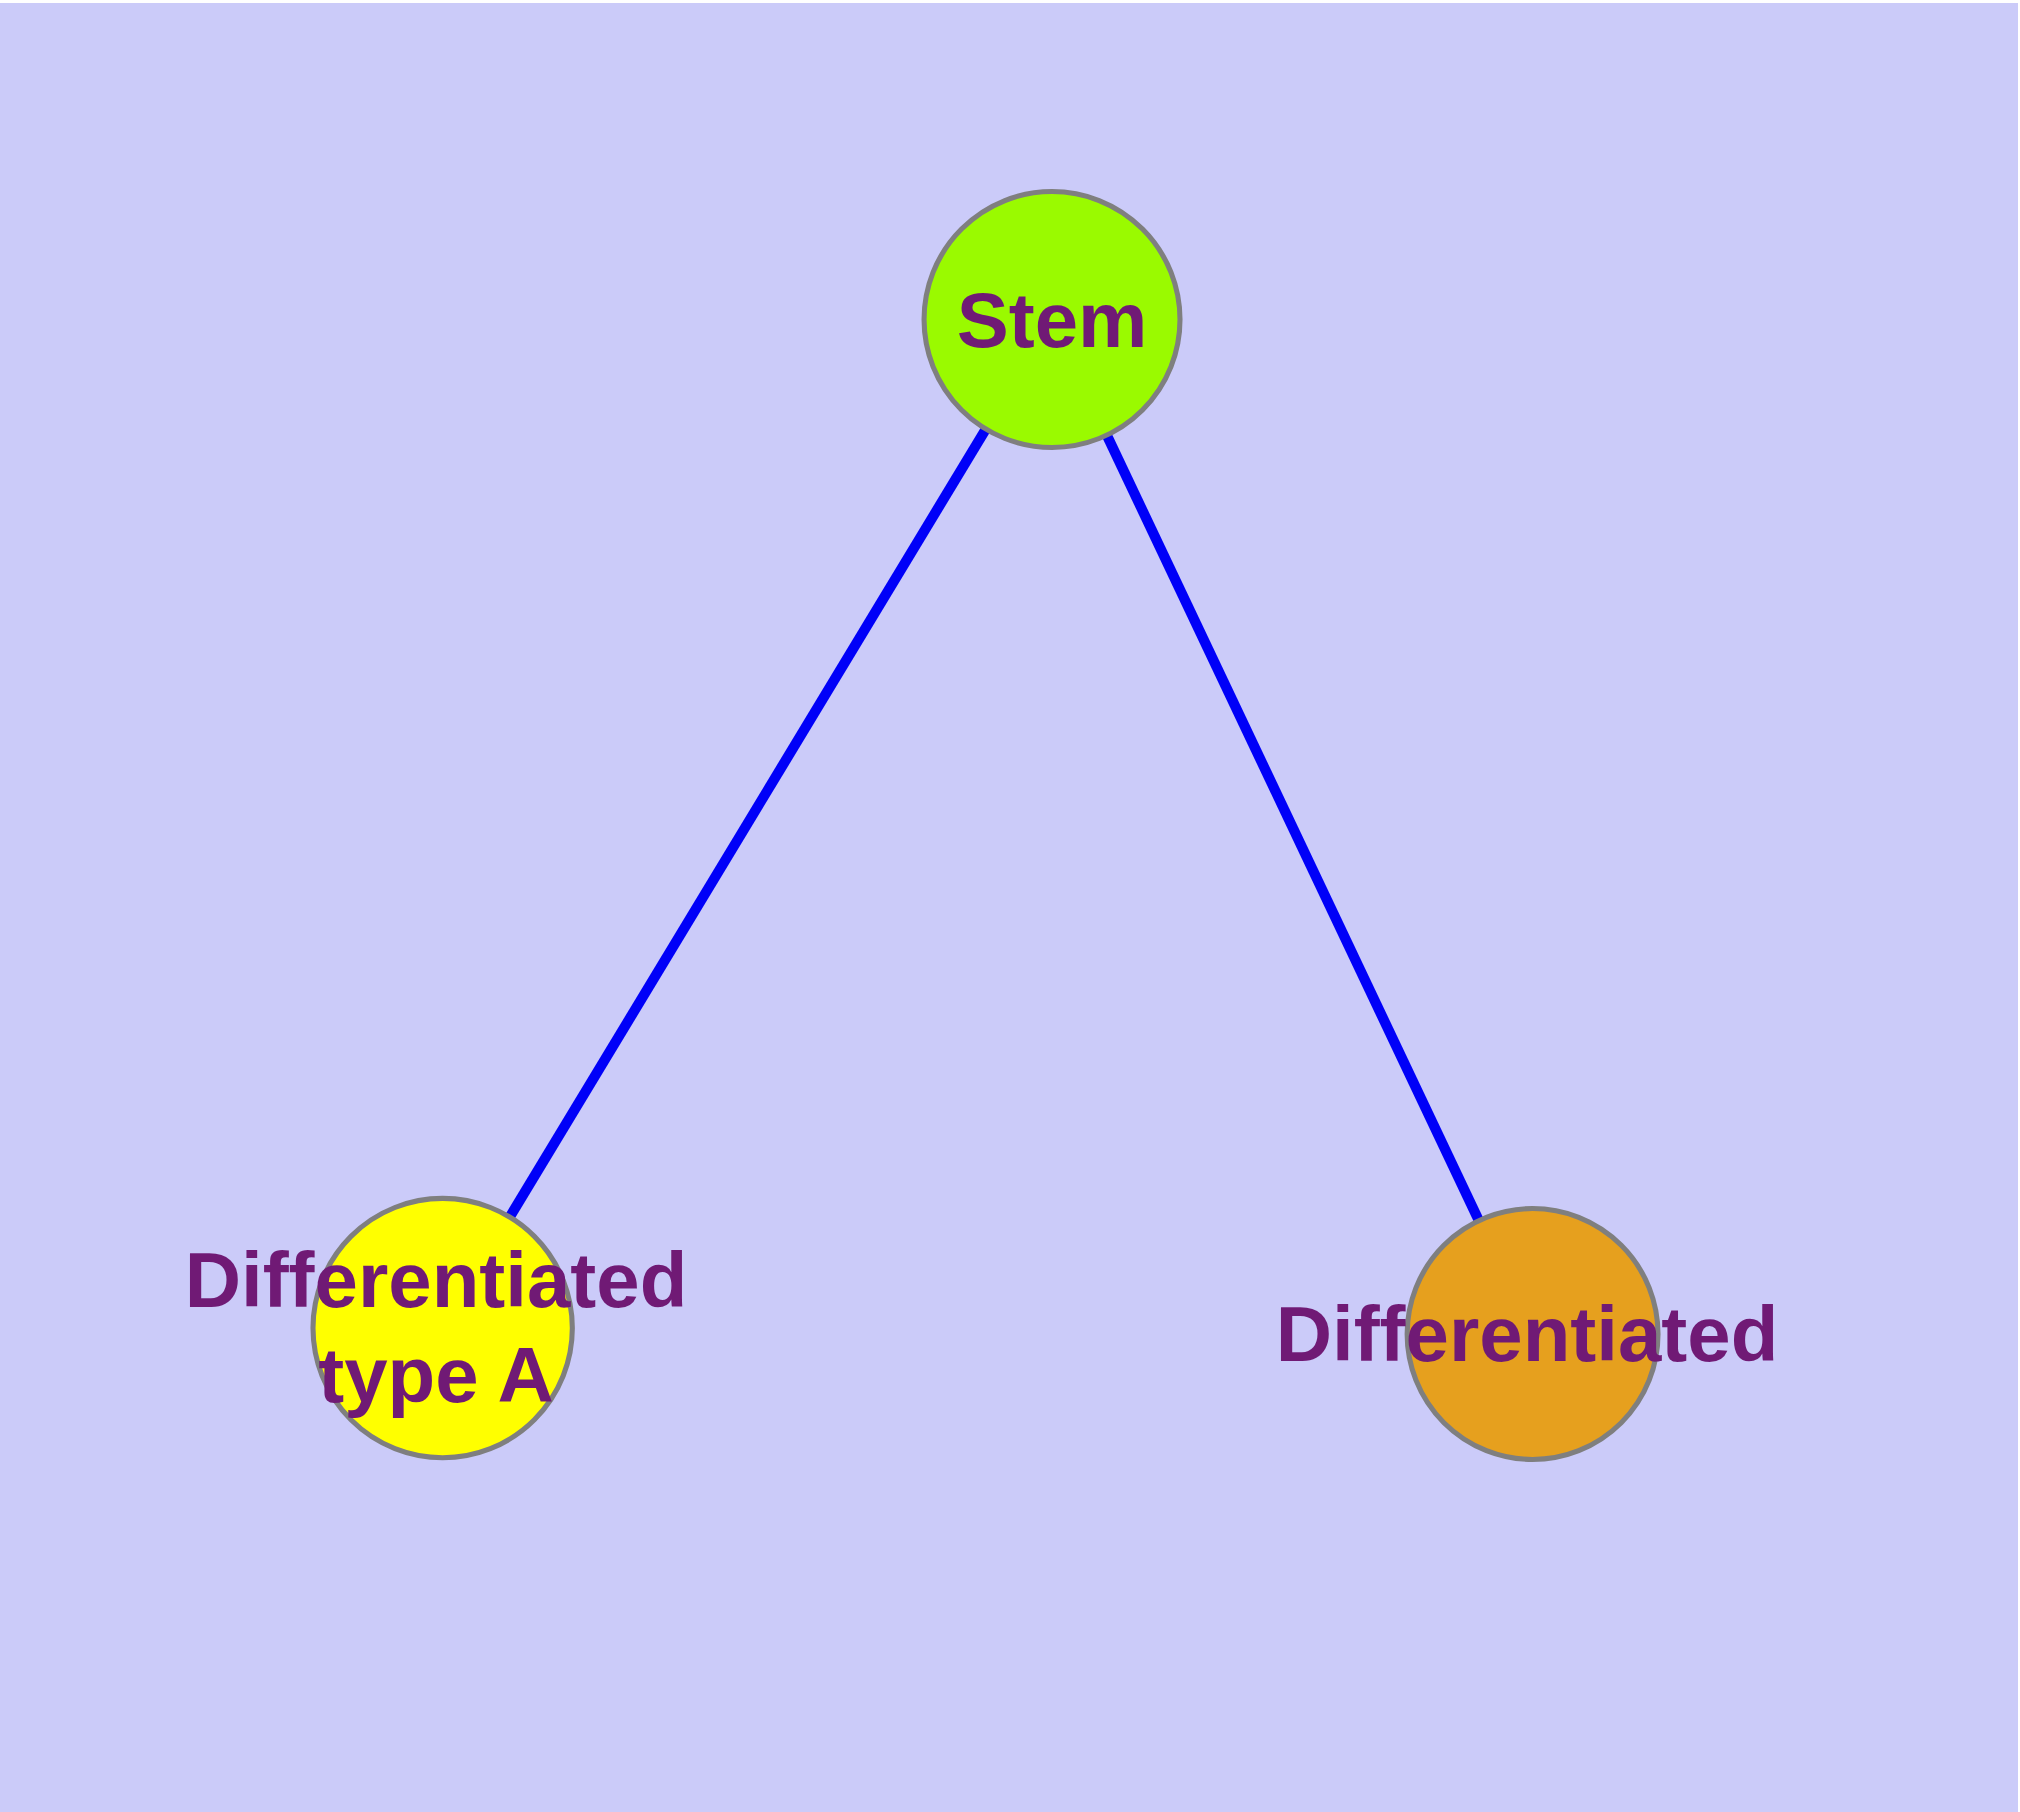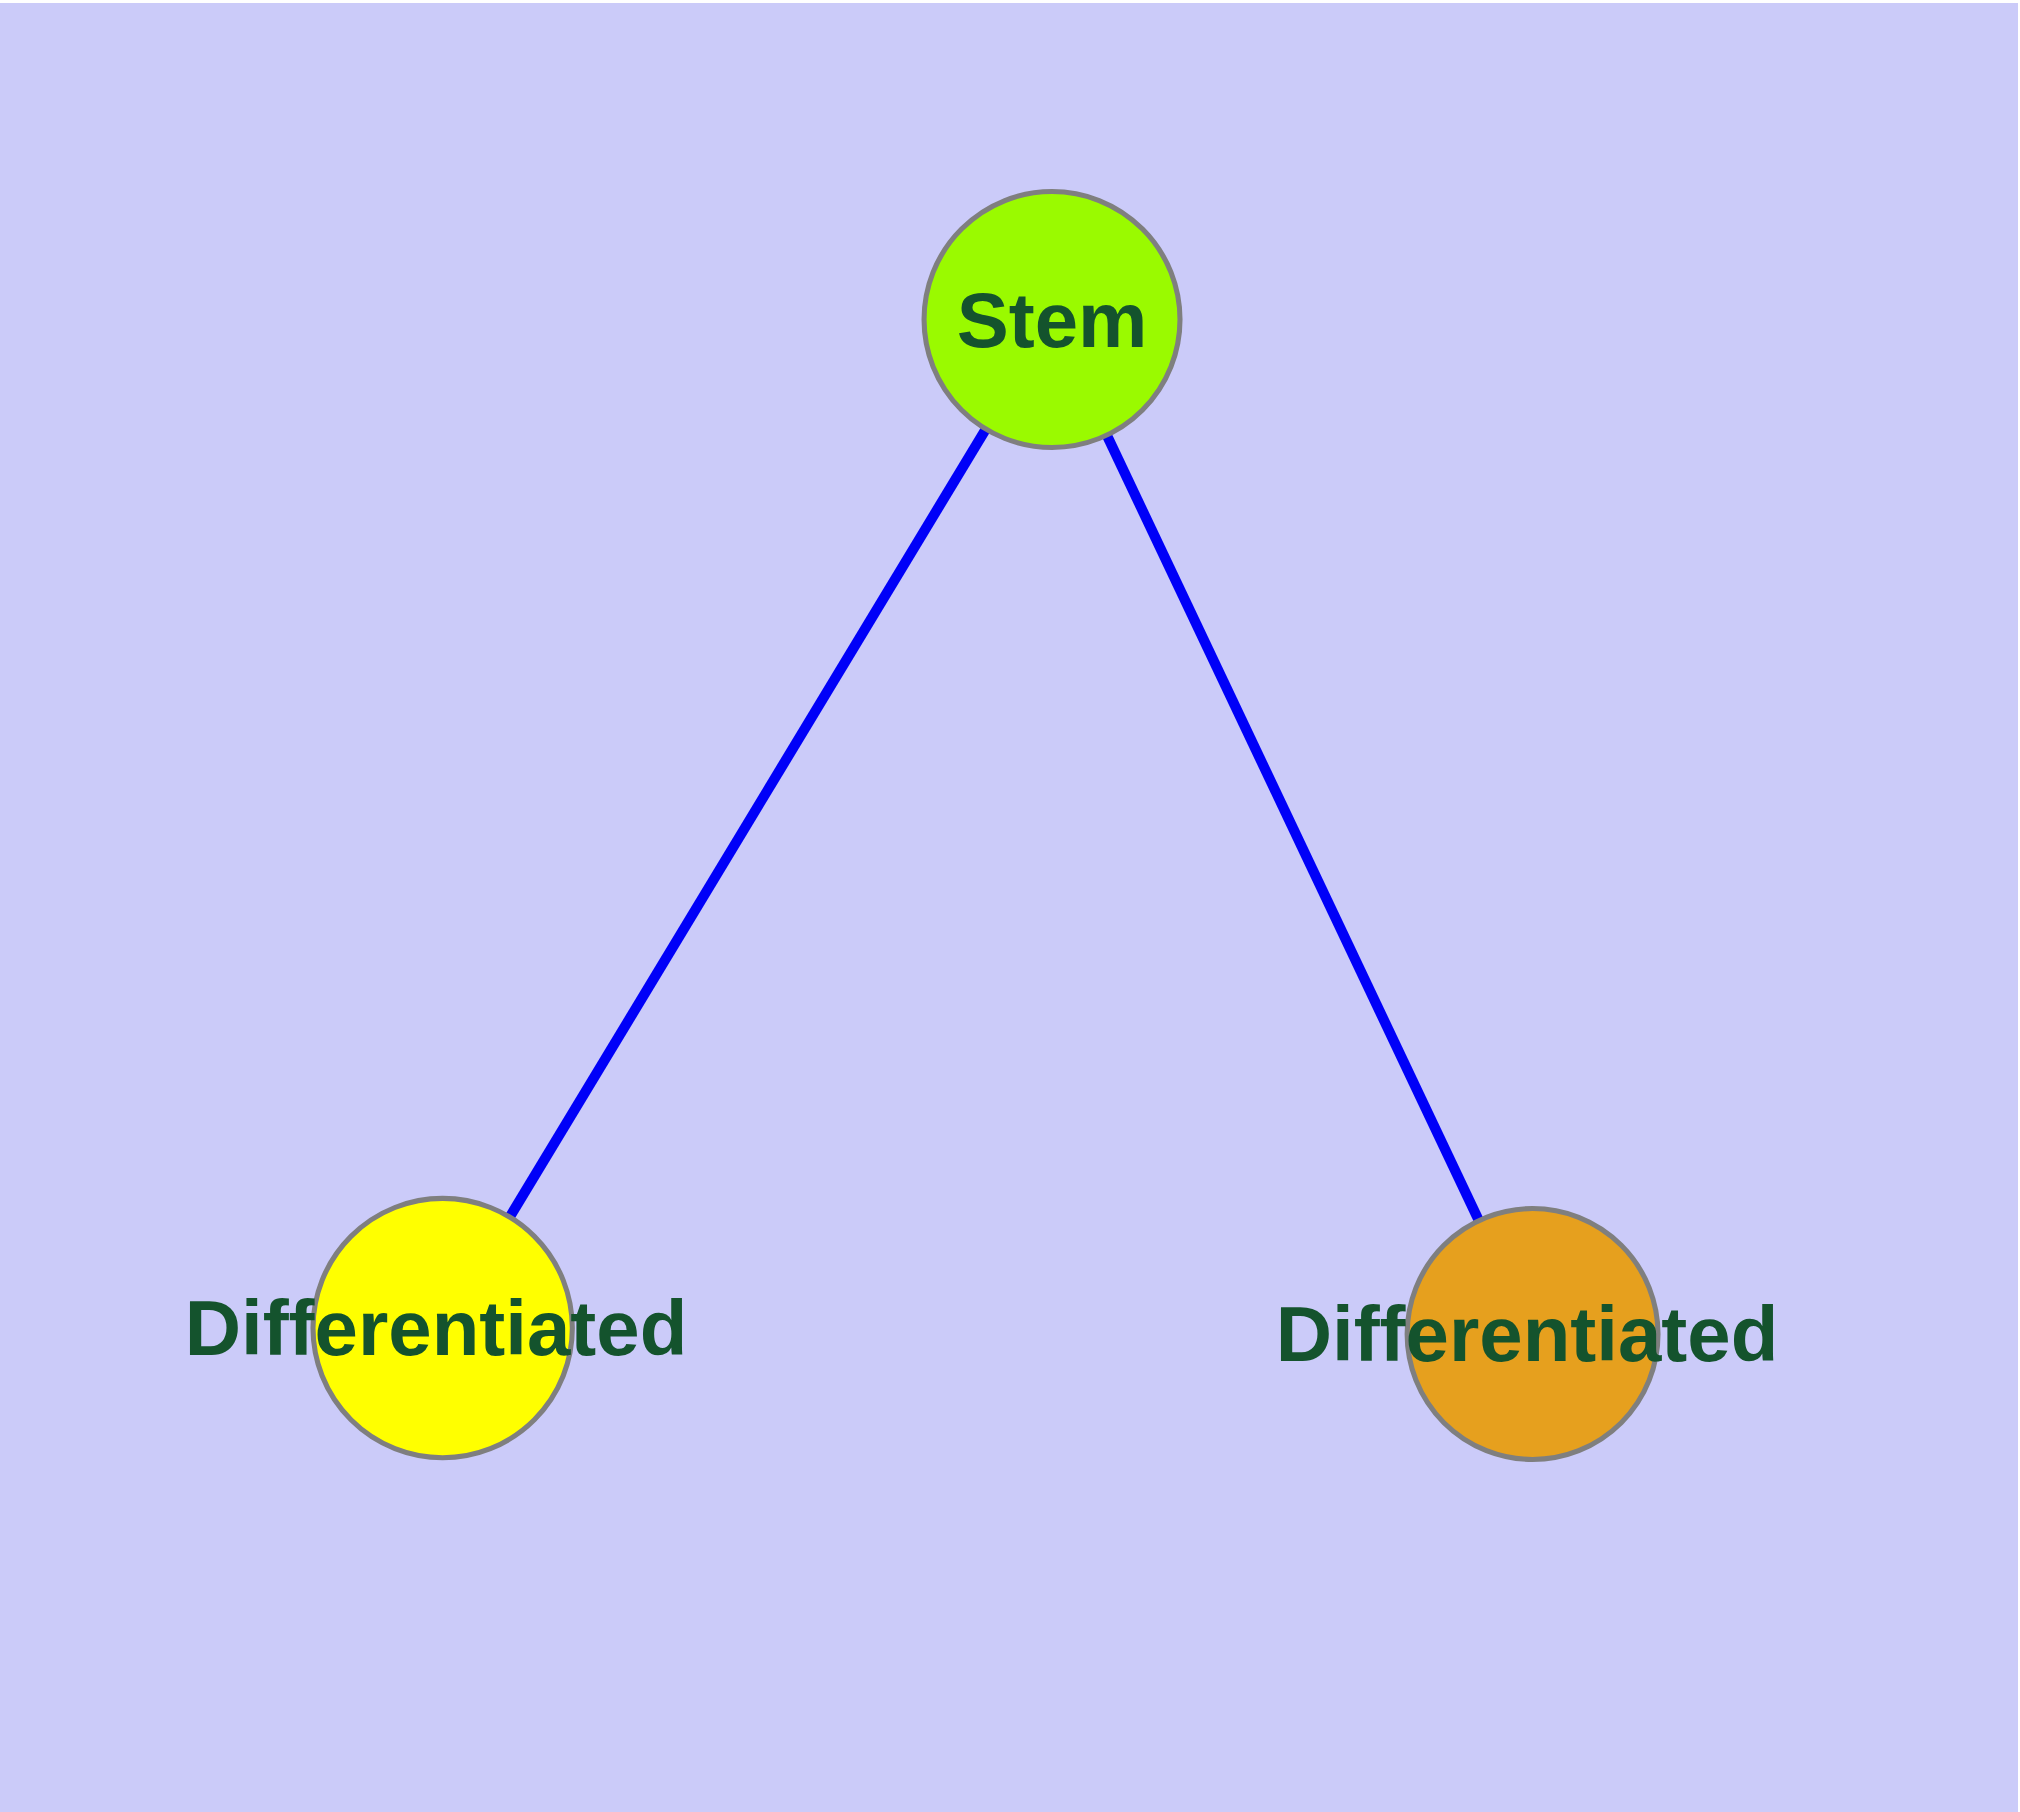--- a/index.html
+++ b/index.html
@@ -39,21 +39,21 @@
   }
   svg.graph circle.node {
     stroke: #7F7F7F;
     stroke-width: 6;
   }
   .node-label {
     position: absolute;
     transform: translate(-50%, -50%);
     text-align: center;
     white-space: nowrap;
-    color: #14532d;
+    color: #701a75;
     font-weight: bold;
     font-size: 78px;
     line-height: 95px;
     letter-spacing: 0px;
   }
   .node-label .line {
     display: block;
   }
   .label-stem  { left: 1052px; top: 320px; }
   .label-a     { left: 436px;  top: 1328px; }
@@ -74,19 +74,20 @@
     <circle class="node" cx="522" cy="1567" r="153" fill="#FFFF00"></circle>
     <circle class="node" cx="1808" cy="1574" r="148" fill="#E6A01E"></circle>
   </svg>
 
   <div class="node-label label-stem">
     <span class="line">Stem</span>
   </div>
 
   <div class="node-label label-a">
     <span class="line">Differentiated</span>
+    <span class="line">type A</span>
   </div>
 
   <div class="node-label label-b">
     <span class="line">Differentiated</span>
   </div>
 </div>
 
 
 </body></html>

